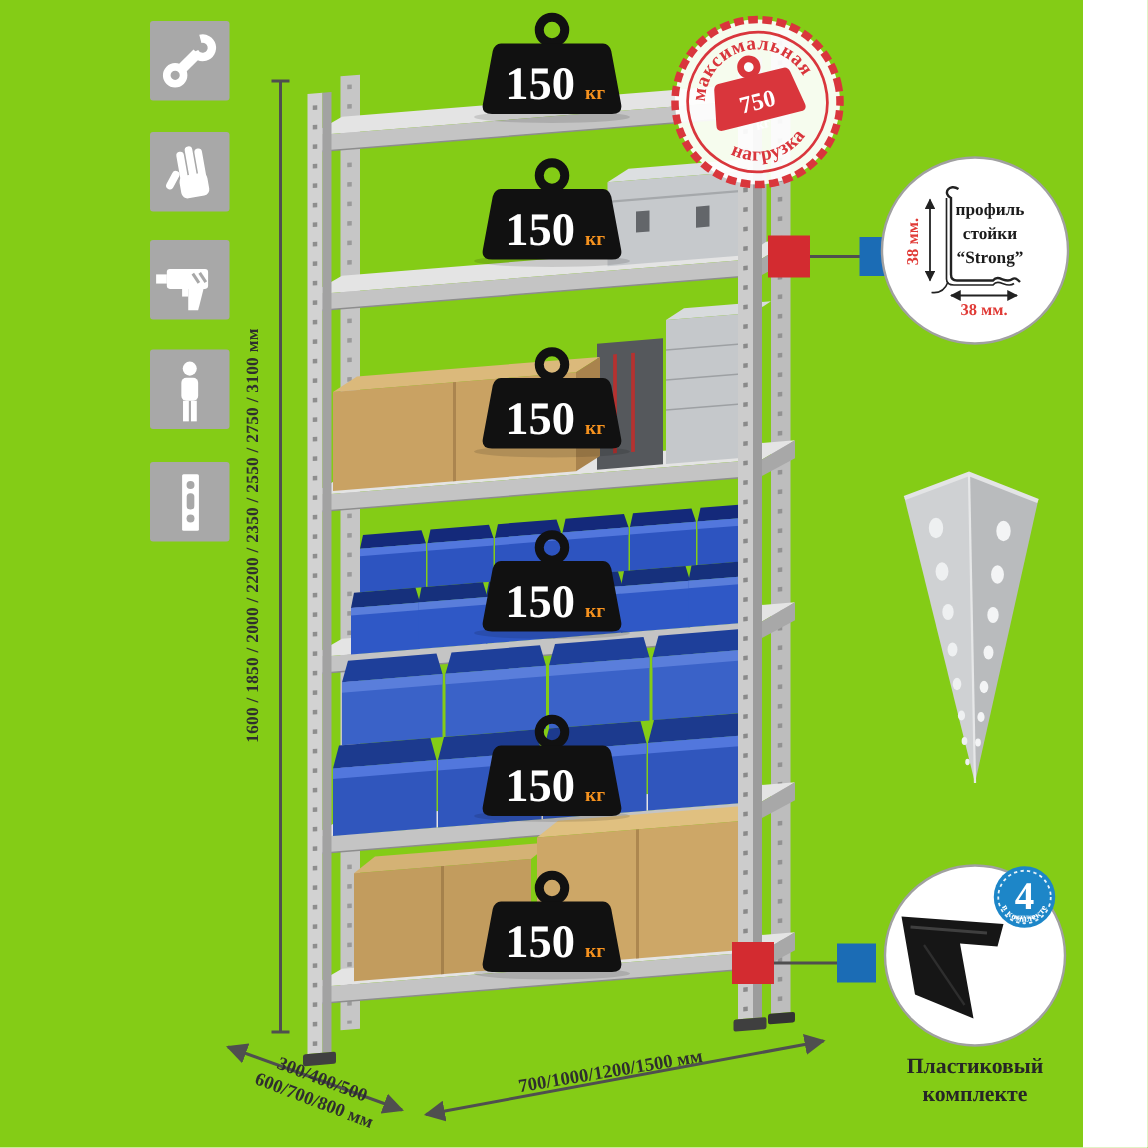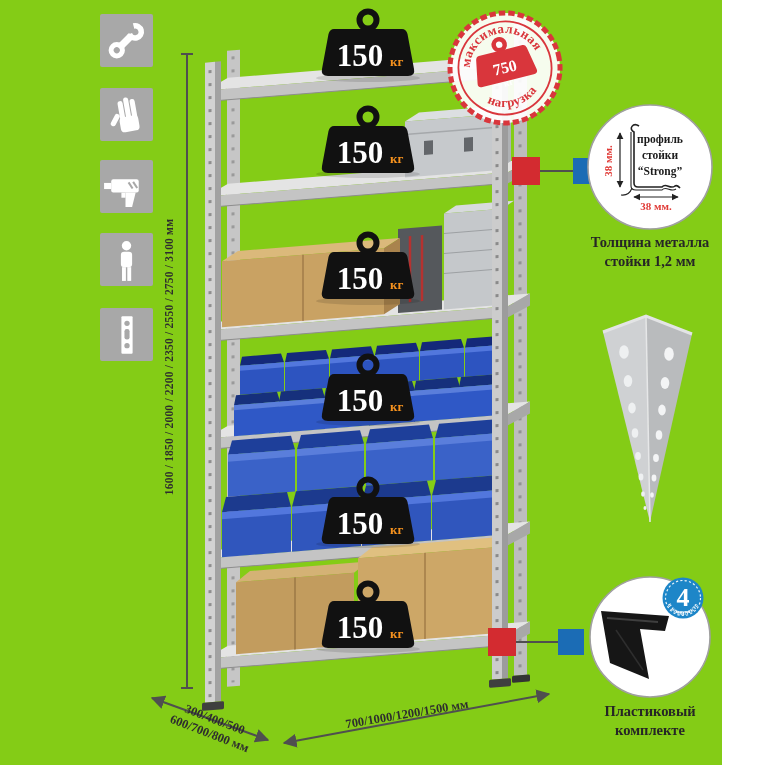--- a/index.html
+++ b/index.html
@@ -401,24 +401,20 @@
         <text x="683" y="606" text-anchor="middle" font-size="26" font-weight="bold" fill="#fff">4</text>
         <text x="683" y="612.5" text-anchor="middle" font-size="4.8" font-weight="bold" fill="#fff">штуки</text>
         <path id="arcBadge" d="M 666.5,598 A 16.5,16.5 0 0,0 699.5,598" fill="none"></path>
         <text font-size="6.2" font-weight="bold" fill="#fff" letter-spacing="0.3"><textPath href="#arcBadge" startOffset="50%" text-anchor="middle">в комплекте</textPath></text>
       </g>
     </g>
   </svg>
 
   <div class="vdim">1600 / 1850 / 2000 / 2200 / 2350 / 2550 / 2750 / 3100 мм</div>
 
-  <div class="cap cap-profile">
-    <span>Толщина металла</span><br>
-    <span>стойки 1,2 мм</span>
-  </div>
 
   <div class="cap cap-foot">
     <span>Пластиковый</span><br>
     <span>комплекте</span>
   </div>
 
   <div class="depth-label">
     <span>300/400/500</span><br>
     <span>600/700/800 мм</span>
   </div>

